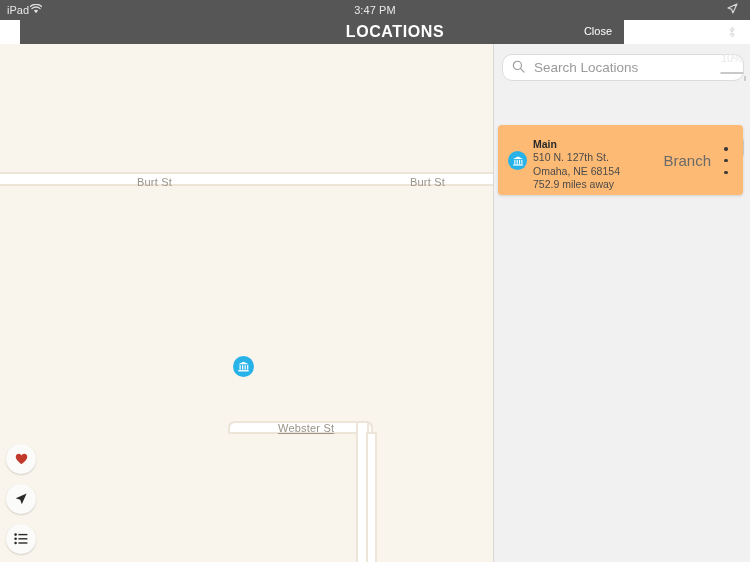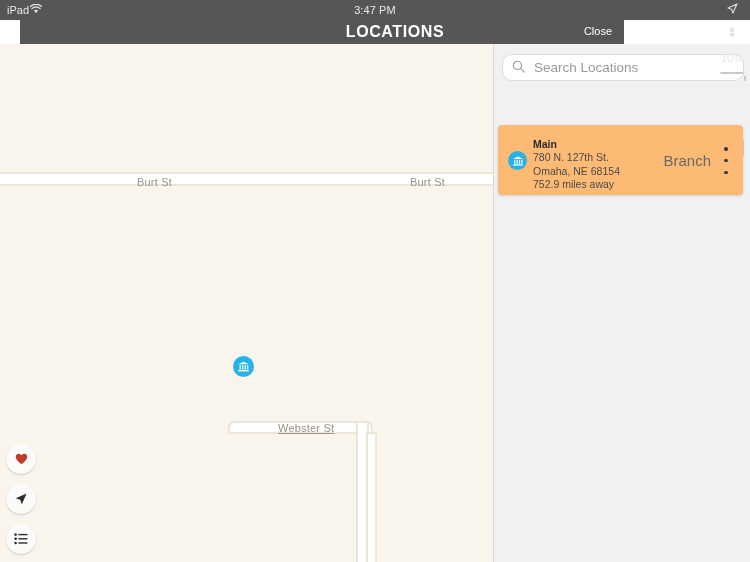--- a/index.html
+++ b/index.html
@@ -466,21 +466,21 @@
           <rect x="6.2" y="6.4" width="1.5" height="5.4" fill="#ffffff"></rect>
           <rect x="9.3" y="6.4" width="1.5" height="5.4" fill="#ffffff"></rect>
           <rect x="12.4" y="6.4" width="1.5" height="5.4" fill="#ffffff"></rect>
           <rect x="1.6" y="12.4" width="12.8" height="1.7" fill="#ffffff"></rect>
         </svg>
       </div>
     </div>
 
     <div class="card-text">
       <div class="card-title">Main</div>
-      <div class="card-line">780 N. 127th St.</div>
+      <div class="card-line">510 N. 127th St.</div>
       <div class="card-line">Omaha, NE 68154</div>
       <div class="card-line">752.9 miles away</div>
     </div>
 
     <div class="card-type">Branch</div>
 
     <div class="card-more">
       <span class="dot"></span>
       <span class="dot"></span>
       <span class="dot"></span>

